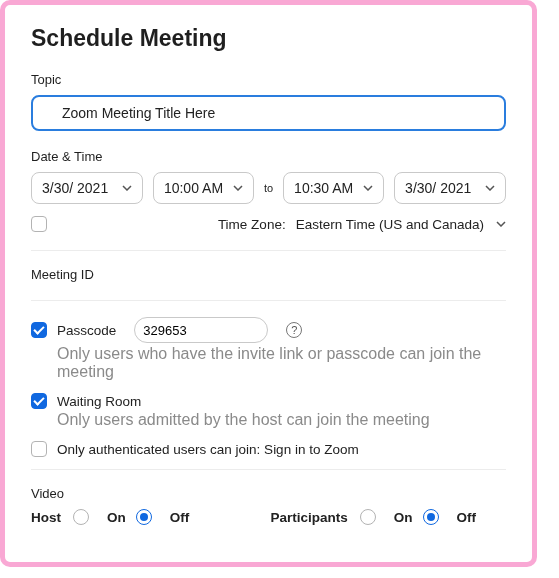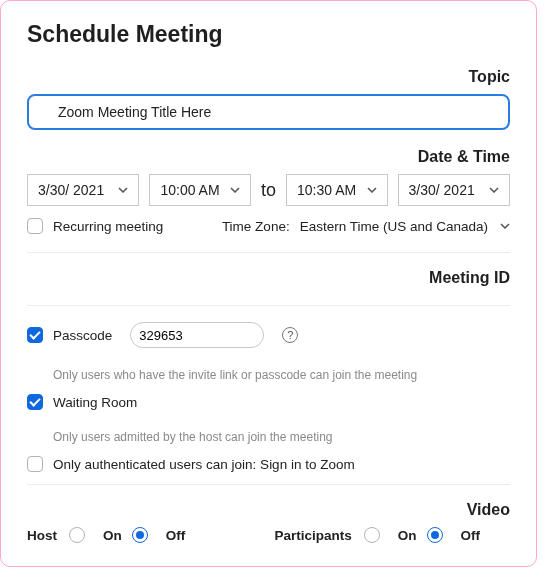--- a/index.html
+++ b/index.html
@@ -9,73 +9,72 @@
     width: 559px;
     height: 578px;
     padding: 0;
     position: relative;
   }
   .panel {
     width: 537px;
     height: 567px;
     background: #fff;
     border-radius: 10px;
-    border: 1px solid #f9a8d4;
+    border: 5px solid #f9a8d4;
     padding: 20px 26px;
     overflow: hidden;
   }
   h1 {
     font-size: 23px;
     font-weight: 700;
     color: #1f1f1f;
     margin-bottom: 20px;
   }
   .section-label {
-    font-size: 16px;
-    font-weight: 700;
+    font-size: 13px;
+    font-weight: 400;
     color: #1f1f1f;
     margin-bottom: 8px;
     display: block;
-    text-align: right;
   }
   .topic-input {
     width: 100%;
     height: 36px;
     border: 2px solid #2a7dde;
     border-radius: 8px;
     padding: 0 29px;
     font-size: 14px;
     color: #222;
     outline: none;
   }
   .row { display: flex; align-items: center; gap: 10px; }
   .dt-row { margin-top: 8px; margin-bottom: 12px; }
   .dropdown {
     display: flex;
     align-items: center;
     justify-content: space-between;
     height: 32px;
     border: 1px solid #c9c9c9;
-    border-radius: 0;
+    border-radius: 8px;
     background: #fff;
     padding: 0 10px;
     font-size: 14px;
     color: #222;
     cursor: pointer;
     gap: 8px;
   }
   .dd-date { width: 113px; }
   .dd-time { width: 102px; }
   .chev {
     width: 10px; height: 10px;
     display: inline-flex; align-items: center; justify-content: center;
     color: #555;
   }
   .chev svg { width: 10px; height: 6px; }
-  .to-label { font-size: 18px; color: #222; }
+  .to-label { font-size: 11px; color: #222; }
   .checkbox {
     width: 16px; height: 16px;
     border: 1.5px solid #b3b3b3;
     border-radius: 4px;
     display: inline-flex; align-items: center; justify-content: center;
     flex-shrink: 0;
     cursor: pointer;
   }
   .checkbox.checked {
     background: #1068e0;
@@ -130,24 +129,24 @@
   .help-icon {
     width: 16px; height: 16px;
     border: 1.3px solid #777;
     border-radius: 50%;
     display: inline-flex; align-items: center; justify-content: center;
     font-size: 11px; color: #555;
     margin-left: 8px;
     cursor: pointer;
   }
   .sub-desc {
-    font-size: 12px;
+    font-size: 16px;
     color: #8a8a8a;
     margin-left: 26px;
-    margin-top: 20px;
+    margin-top: 2px;
   }
   .sec-item { margin-bottom: 12px; }
   .video-row {
     display: flex; align-items: center; gap: 40px;
     font-size: 13.5px; color: #222;
     margin-top: 8px;
   }
   .video-group { display: flex; align-items: flex-end; gap: 10px; font-weight: bold; }
   .vg-label { margin-right: 2px; }
   .opt { display: flex; align-items: center; gap: 18px; }
@@ -199,21 +198,20 @@
         <svg viewBox="0 0 10 6">
             <path d="M1 1l4 4 4-4" fill="none" stroke="currentColor" stroke-width="1.5"></path>
           </svg>
       </span>
     </div>
   </div>
 
   <div class="tz-row">
     <div class="cb-row">
       <span class="checkbox"></span>
-      <span>Recurring meeting</span>
     </div>
     <div class="tz-right">
       <span>Time Zone:</span>
       <span>Eastern Time (US and Canada)</span>
       <span class="chev">
         <svg viewBox="0 0 10 6">
             <path d="M1 1l4 4 4-4" fill="none" stroke="currentColor" stroke-width="1.5"></path>
           </svg>
       </span>
     </div>

